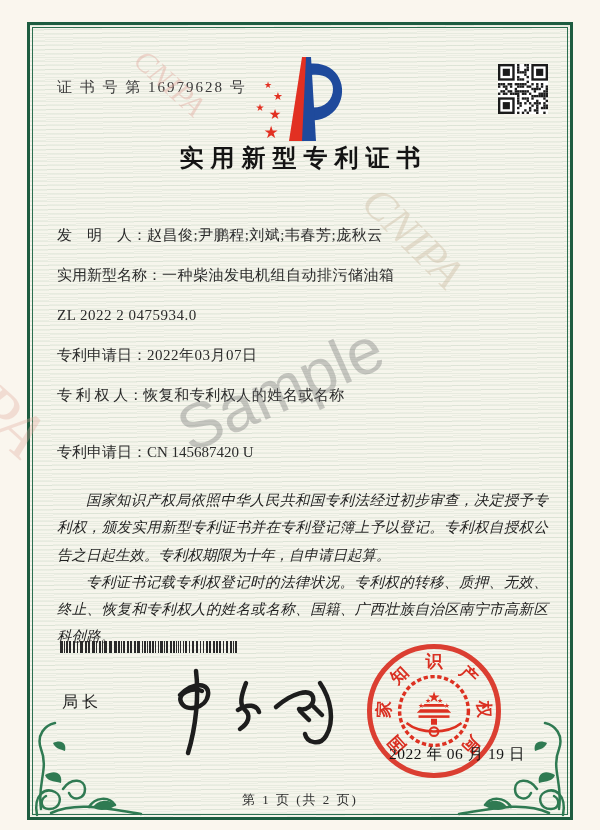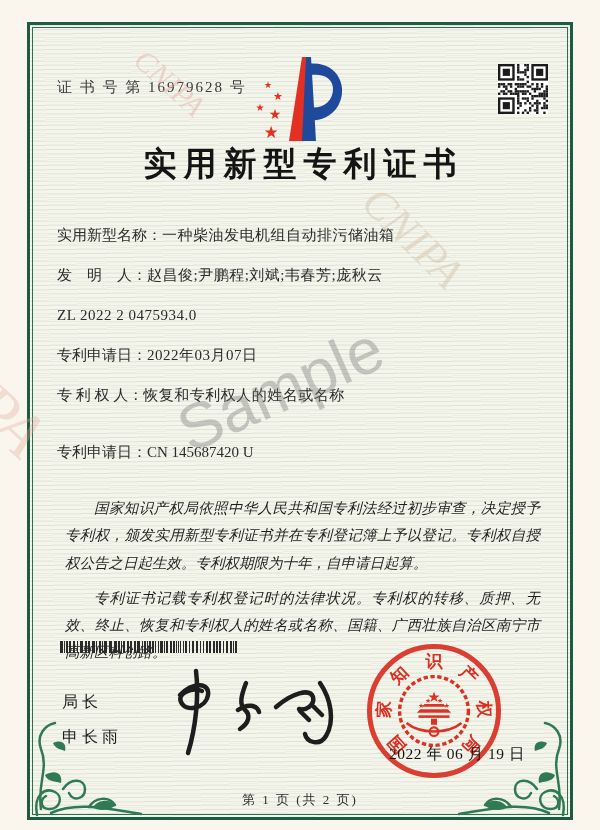--- a/index.html
+++ b/index.html
@@ -26,40 +26,40 @@
 
   
   .cert-no{
     position:absolute;left:57px;top:78px;
     font-size:15px;color:#3a3a3a;letter-spacing:2px;
   }
   .logo{position:absolute;left:250px;top:56px;width:100px;height:90px;}
   .qr{position:absolute;left:498px;top:64px;width:50px;height:50px;background:#fff;}
   .title{
     position:absolute;left:0;right:0;top:142px;
-    text-align:center;font-size:33px;font-weight:700;color:#141414;
+    text-align:center;font-size:24px;font-weight:700;color:#141414;
     letter-spacing:7px;text-indent:7px;
   }
 
   
   .fields{position:absolute;left:57px;top:224px;width:492px;font-size:15px;color:#2b2b2b;}
   .frow{display:flex;align-items:flex-start;margin-bottom:17px;line-height:23px;}
   .frow .lbl{flex:none;white-space:nowrap;}
   .frow .val{flex:1;letter-spacing:.5px;}
   .grant-row{display:flex;margin-top:1px;line-height:23px;}
   .grant-row .pair{white-space:nowrap;}
   .grant-row .pair + .pair{margin-left:44px;}
 
   
   .legal{
     position:absolute;left:57px;right:52px;top:487px;
     font-size:14.5px;line-height:1.88;color:#1f1f1f;
     font-style:italic;text-align:justify;
   }
-  .legal p{margin:8px;text-indent:2em;}
+  .legal p{margin:0;text-indent:2em;}
 
   
   .barcode{position:absolute;left:60px;top:641px;height:12px;display:flex;align-items:stretch;}
   .barcode .bar{background:#2a2a2a;}
   .barcode .gap{background:transparent;}
   .director{position:absolute;left:62px;top:684px;font-size:16px;line-height:35px;letter-spacing:4px;color:#1c1c1c;}
   .signature{position:absolute;left:150px;top:653px;width:195px;height:112px;}
 
   
   .seal{
@@ -254,26 +254,26 @@
         <rect x="16" y="2" width="3" height="3" fill="#1b1b1b"></rect>
         <rect x="0" y="14" width="7" height="7" fill="#1b1b1b"></rect>
         <rect x="1" y="15" width="5" height="5" fill="#ffffff"></rect>
         <rect x="2" y="16" width="3" height="3" fill="#1b1b1b"></rect>
       </svg>
 
     <div class="title">实用新型专利证书</div>
 
     <div class="fields">
       <div class="frow">
+        <span class="lbl">发　明　人：</span>
+        <span class="val">赵昌俊;尹鹏程;刘斌;韦春芳;庞秋云</span>
+      </div>
+      <div class="frow">
         <span class="lbl">实用新型名称：</span>
         <span class="val">一种柴油发电机组自动排污储油箱</span>
-      </div>
-      <div class="frow">
-        <span class="lbl">发　明　人：</span>
-        <span class="val">赵昌俊;尹鹏程;刘斌;韦春芳;庞秋云</span>
       </div>
       <div class="frow">
         <span class="val">ZL 2022 2 0475934.0</span>
       </div>
       <div class="frow">
         <span class="lbl">专利申请日：</span>
         <span class="val">2022年03月07日</span>
       </div>
       <div class="frow">
         <span class="lbl">专 利 权 人：</span>
@@ -401,21 +401,20 @@
         <div class="bar" style="width: 2px;"></div>
         <div class="gap" style="width: 1px;"></div>
         <div class="bar" style="width: 1px;"></div>
         <div class="gap" style="width: 1px;"></div>
         <div class="bar" style="width: 2px;"></div>
         <div class="gap" style="width: 2px;"></div>
       </div>
 
     <div class="director">
       <div>局长</div>
-      <div>申长雨</div>
     </div>
 
     <svg class="signature" viewBox="0 0 195 112">
       <g fill="none" stroke="#1d1d1d" stroke-width="4.5" stroke-linecap="round">
         <path d="M30,42 C44,28 60,30 58,42 C56,55 36,60 31,49 C27,40 42,34 52,38"></path>
         <path d="M46,18 C49,42 46,74 38,100"></path>
         <path d="M96,30 C91,43 89,52 95,57 C101,62 99,70 90,76"></path>
         <path d="M88,57 C98,50 107,52 109,59"></path>
         <path d="M126,54 C142,40 160,35 163,44 C165,52 156,58 149,56"></path>
         <path d="M170,30 C181,46 185,68 176,83 C170,93 157,90 155,81"></path>

